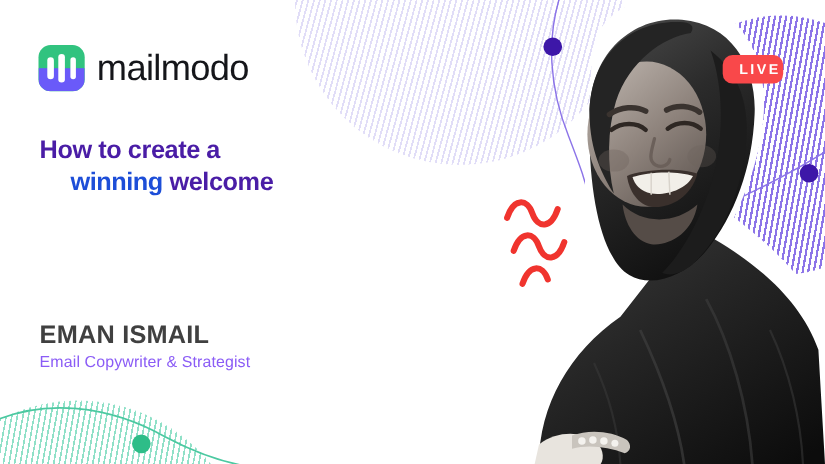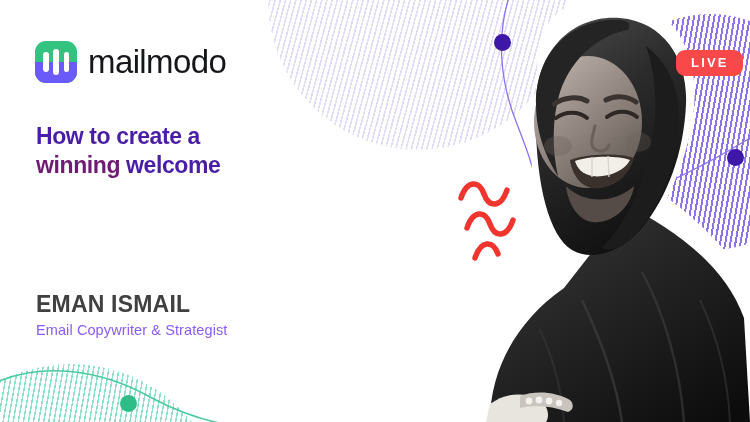--- a/index.html
+++ b/index.html
@@ -54,27 +54,27 @@
   #blue-blob-clip {
     left: 455px; top: 150px;
     width: 82px; height: 120px;
     overflow: hidden;
   }
   #squiggle-svg { position:absolute; left:0; top:0; }
 
   
   #live-badge {
     position: absolute;
-    left: 676px; top: 50px;
+    left: 657px; top: 50px;
     background: #f9484a;
     color: #ffffff;
     font-size: 13px;
     font-weight: bold;
     letter-spacing: 2.2px;
-    padding: 6px 14px 7px 15px;
+    padding: 6px 2px 7px 15px;
     border-radius: 9px;
     line-height: 1;
   }
 
   
   #photo-wrap {
     position: absolute;
     left: 432px; top: 0;
     width: 318px; height: 422px;
     overflow: hidden;
@@ -120,21 +120,21 @@
   #headline {
     position: absolute;
     left: 36px; top: 122px;
     width: 400px;
     font-size: 23px;
     line-height: 1.28;
     font-weight: bold;
     color: #4a1da6;
     letter-spacing: -0.4px;
   }
-  #headline .hl-green { color: #701a75; }
+  #headline .hl-green { color: #1d4ed8; margin-left: 28px; }
 
   #speaker-name {
     position: absolute;
     left: 36px; top: 291px;
     font-size: 23px;
     font-weight: bold;
     color: #404040;
     letter-spacing: 0.2px;
   }
   #speaker-role {

